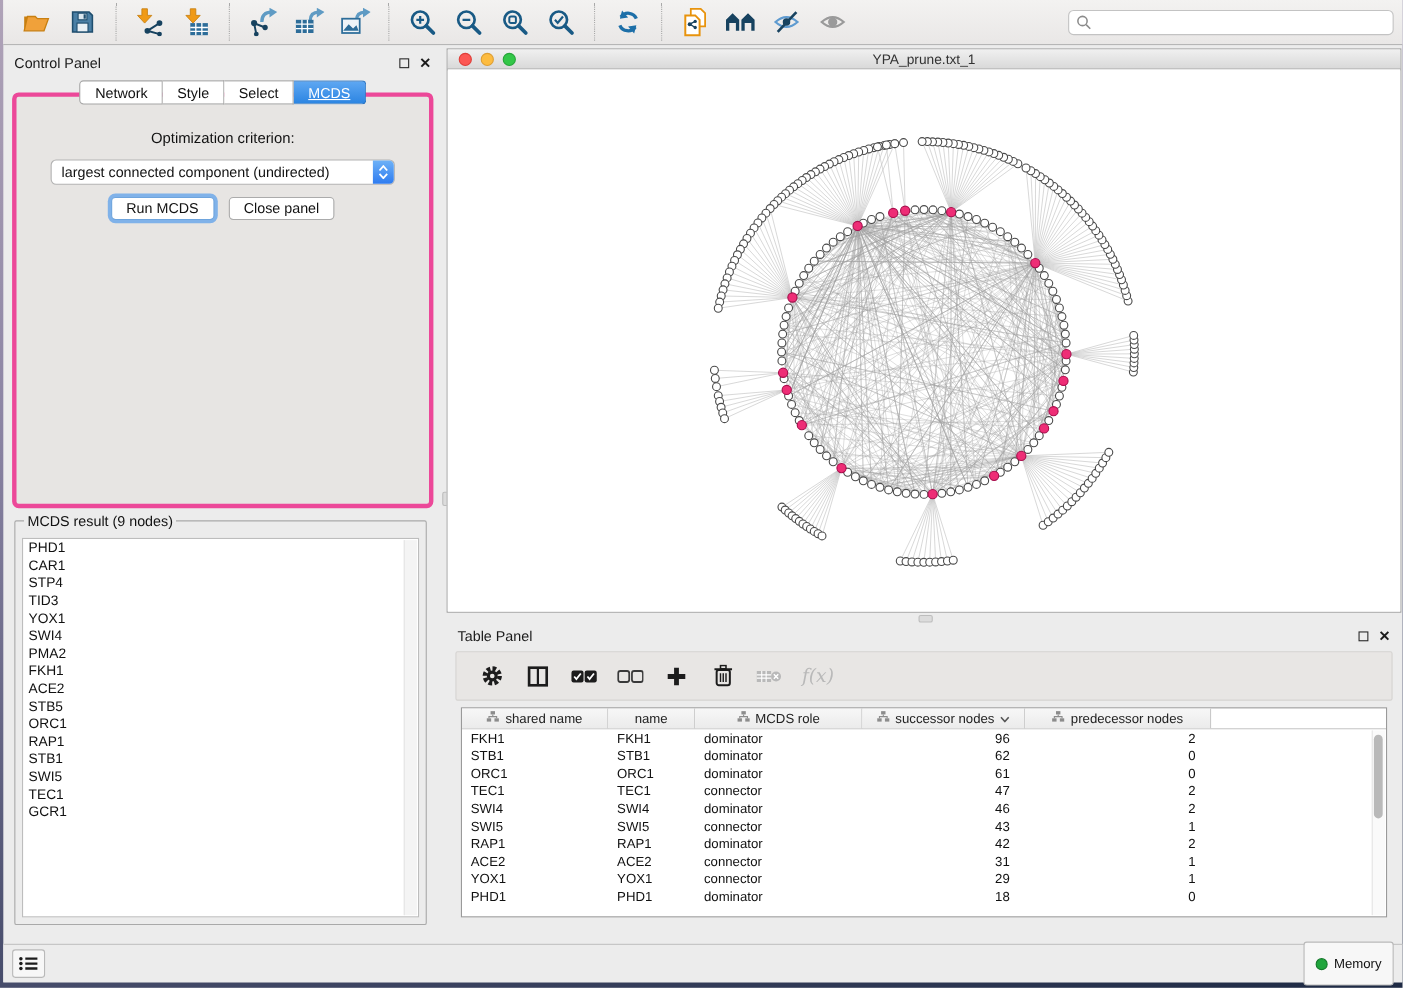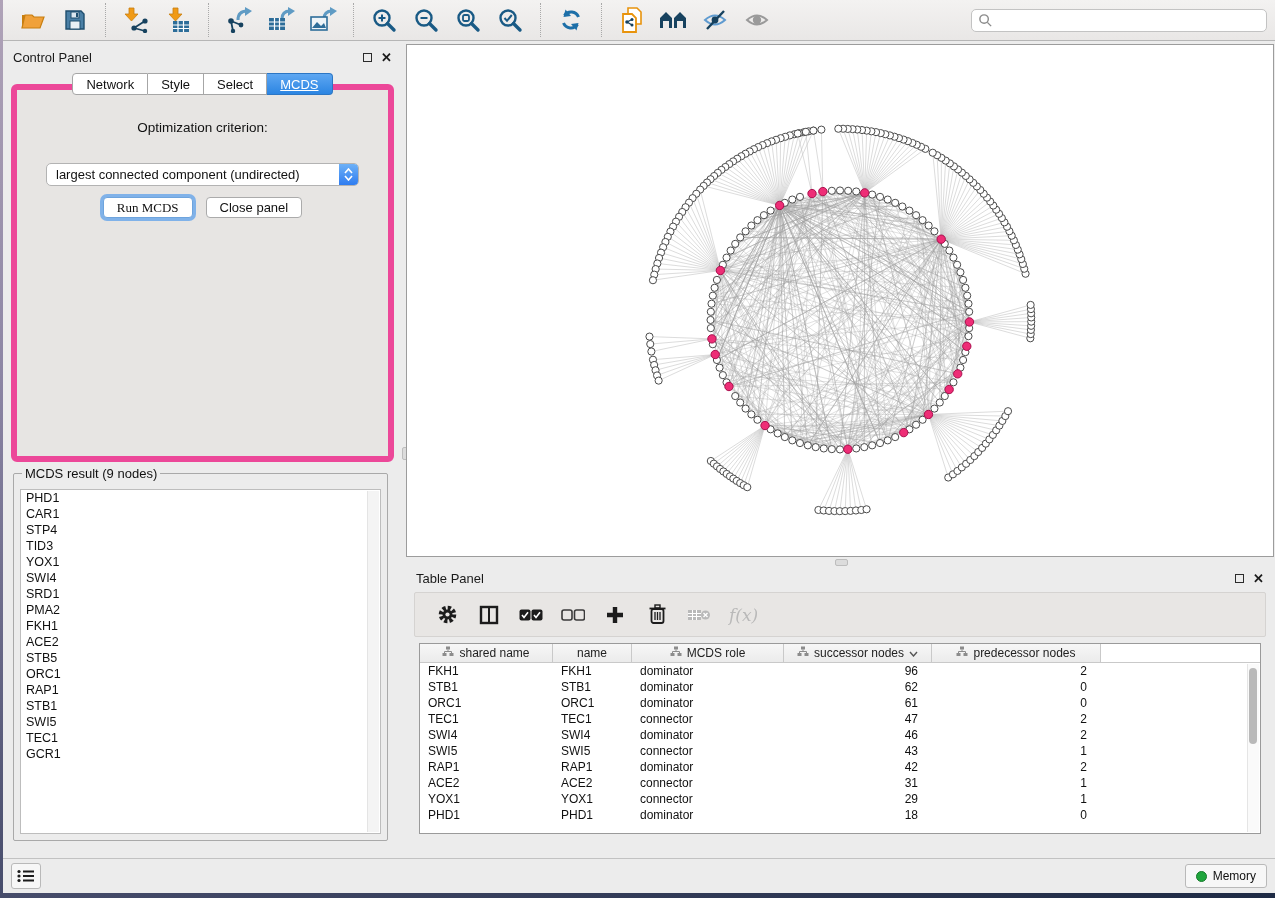--- a/index.html
+++ b/index.html
@@ -28,29 +28,29 @@
   .float-box { width:9px; height:9px; border:1.5px solid #2b2b2b; }
   .close-x { font-size:13px; font-weight:bold; color:#1b1b1b; line-height:9px; }
 
   .seg { display:flex; }
   .seg .seg-btn { height:22px; padding:0 13px; font-size:13px; font-family:"Liberation Sans",sans-serif; background:#fff; border:1px solid #a6a6a6; border-left:none; color:#111; cursor:default; }
   .seg .seg-btn:first-child { border-left:1px solid #a6a6a6; border-radius:4px 0 0 4px; }
   .seg .seg-btn:last-child { border-radius:0 4px 4px 0; }
   .seg .seg-btn.active { background:linear-gradient(#5ea7f2,#2c85e2); border-color:#2c76c4; color:#fff;text-decoration:underline; }
 
   .cp-tabs { position:absolute; top:29px; left:0; width:100%; display:flex; justify-content:center; z-index:2; }
-  .cp-box { position:absolute; top:40px; left:8px; right:8px; height:378px; background:#e7e5e3; border:6px solid #ec4899; border-radius:6px; }
+  .cp-box { position:absolute; top:40px; left:8px; right:8px; height:378px; background:#e7e5e3; border:4px solid #ec4899; border-radius:6px; }
   .opt-label { text-align:center; margin-top:30px; font-size:13.5px; color:#111; }
-  .dropdown { margin:28px auto 0; width:313px; height:23px; background:#fff; border:1px solid #b3b3b3; border-radius:5px; display:flex; align-items:center; position:relative;justify-content:space-between; }
+  .dropdown { margin:12px auto 0; width:313px; height:23px; background:#fff; border:1px solid #b3b3b3; border-radius:5px; display:flex; align-items:center; position:relative;justify-content:space-between; }
   .dropdown .dd-text { flex:1; font-size:13px; color:#111; padding-left:9px; white-space:nowrap; overflow:hidden; }
   .dd-stepper { width:19px; height:21px; margin:0; border-radius:0 4px 4px 0; background:linear-gradient(#6db1f7,#2f7cf0); display:flex; flex-direction:column; align-items:center; justify-content:center; gap:1px; }
   .dd-stepper svg { display:block; }
   .btn-row { display:flex; justify-content:center; gap:13px; margin-top:11px; }
   .mac-btn { height:21px; padding:0 13px; font-size:13px; font-family:"Liberation Sans",sans-serif; background:#fff; border:1px solid #ababab; border-radius:4px; color:#111; cursor:default; }
-  .mac-btn.focused { box-shadow:0 0 0 3px rgba(93,160,235,.75); border-color:#6ea4dd;font-family:Liberation Serif, serif; }
+  .mac-btn.focused { box-shadow:0 0 0 3px rgba(93,160,235,.75); border-color:#6ea4dd; }
 
   fieldset.mcds-group { position:absolute; left:10px; right:14px; top:422px; height:375px; border:1px solid #a9a9a9; border-radius:2px; padding:3px; background:transparent; }
   fieldset.mcds-group legend { font-size:13px; color:#111; padding:0 3px; margin-left:5px; }
   .mcds-list { position:absolute; left:6px; right:6px; top:8px; bottom:6px; background:#fff; border:1px solid #bdbdbd; overflow:hidden; }
   .mcds-track { position:absolute; top:1px; bottom:1px; right:1px; width:12px; background:#f4f4f4; border-left:1px solid #e4e4e4; }
   .mcds-item { font-size:12.5px; color:#111; line-height:16px; padding-left:5px; }
 
   
   .v-handle { position:absolute; left:399px; top:406px; width:7px; height:13px; background:#dcdcdc; border:1px solid #bdbdbd; border-radius:2px; }
   .h-handle { position:absolute; left:428px; top:517px; width:13px; height:7px; background:#dcdcdc; border:1px solid #bdbdbd; border-radius:2px; }
@@ -81,21 +81,21 @@
   .td { font-size:12px; color:#111; overflow:hidden; white-space:nowrap; }
   .td.num { text-align:right; }
   .tbl-track { position:absolute; top:20px; bottom:1px; right:1px; width:12px; background:#fafafa; border-left:1px solid #e5e5e5; }
   .tbl-thumb { position:absolute; top:4px; right:2px; width:8px; height:76px; background:#b9b9b9; border-radius:4px; }
 
   .tp-tabs { position:absolute; left:0; right:0; top:268px; display:flex; justify-content:center; }
 
   
   .statusbar { height:35px; flex:0 0 auto; background:#ececec; border-top:1px solid #c2c2c2; display:flex; align-items:center; padding:0 8px; }
   .list-btn { width:30px; height:26px; background:#f7f7f7; border:1px solid #b9b9b9; border-radius:3px; display:flex; align-items:center; justify-content:center; cursor:default; }
-  .memory-btn { margin-left:auto; height:24px; padding:0 10px; background:#f7f7f7; border:1px solid #b9b9b9; border-radius:3px; display:flex; align-items:center; gap:6px; font-size:12px; color:#111; cursor:default; }
+  .memory-btn { margin-left:auto; height:40px; padding:0 10px; background:#f7f7f7; border:1px solid #b9b9b9; border-radius:3px; display:flex; align-items:center; gap:6px; font-size:12px; color:#111; cursor:default; }
   .mem-dot { width:11px; height:11px; border-radius:50%; background:#1fa53c; border:1px solid #157a2b; }
 </style>
 </head>
 <body>
 
 <div class="app">
 
   <div class="toolbar">
     <div class="tb-group">
       <button class="tb-btn">
@@ -282,38 +282,45 @@
       <fieldset class="mcds-group">
         <legend>MCDS result (9 nodes)</legend>
         <div class="mcds-list">
           <div class="mcds-track"></div>
         <div class="mcds-item">PHD1</div>
             <div class="mcds-item">CAR1</div>
             <div class="mcds-item">STP4</div>
             <div class="mcds-item">TID3</div>
             <div class="mcds-item">YOX1</div>
             <div class="mcds-item">SWI4</div>
-            <div class="mcds-item">SRD1</div>
             <div class="mcds-item">PMA2</div>
             <div class="mcds-item">FKH1</div>
             <div class="mcds-item">ACE2</div>
             <div class="mcds-item">STB5</div>
             <div class="mcds-item">ORC1</div>
             <div class="mcds-item">RAP1</div>
             <div class="mcds-item">STB1</div>
             <div class="mcds-item">SWI5</div>
             <div class="mcds-item">TEC1</div>
             <div class="mcds-item">GCR1</div>
           </div>
       </fieldset>
     </div>
 
     <div class="v-handle"></div>
 
     <div class="net-window">
+      <div class="net-titlebar">
+        <div class="lights">
+          <span class="light red"></span>
+          <span class="light yellow"></span>
+          <span class="light green"></span>
+        </div>
+        <span class="net-title">YPA_prune.txt_1</span>
+      </div>
       <div class="net-canvas">
         <svg viewBox="0 0 866 494" preserveAspectRatio="xMidYMid meet">
             <line x1="372.4" y1="142.0" x2="562.7" y2="248.8" stroke="#9f9f9f" stroke-opacity="0.45" stroke-width="0.7"></line>
             <line x1="372.4" y1="142.0" x2="553.9" y2="209.1" stroke="#9f9f9f" stroke-opacity="0.45" stroke-width="0.7"></line>
             <line x1="372.4" y1="142.0" x2="562.0" y2="273.3" stroke="#9f9f9f" stroke-opacity="0.45" stroke-width="0.7"></line>
             <line x1="372.4" y1="142.0" x2="385.1" y2="377.9" stroke="#9f9f9f" stroke-opacity="0.45" stroke-width="0.7"></line>
             <line x1="372.4" y1="142.0" x2="303.0" y2="257.0" stroke="#9f9f9f" stroke-opacity="0.45" stroke-width="0.7"></line>
             <line x1="372.4" y1="142.0" x2="327.8" y2="180.6" stroke="#9f9f9f" stroke-opacity="0.45" stroke-width="0.7"></line>
             <line x1="372.4" y1="142.0" x2="307.1" y2="224.7" stroke="#9f9f9f" stroke-opacity="0.45" stroke-width="0.7"></line>
             <line x1="372.4" y1="142.0" x2="465.3" y2="131.1" stroke="#9f9f9f" stroke-opacity="0.45" stroke-width="0.7"></line>

